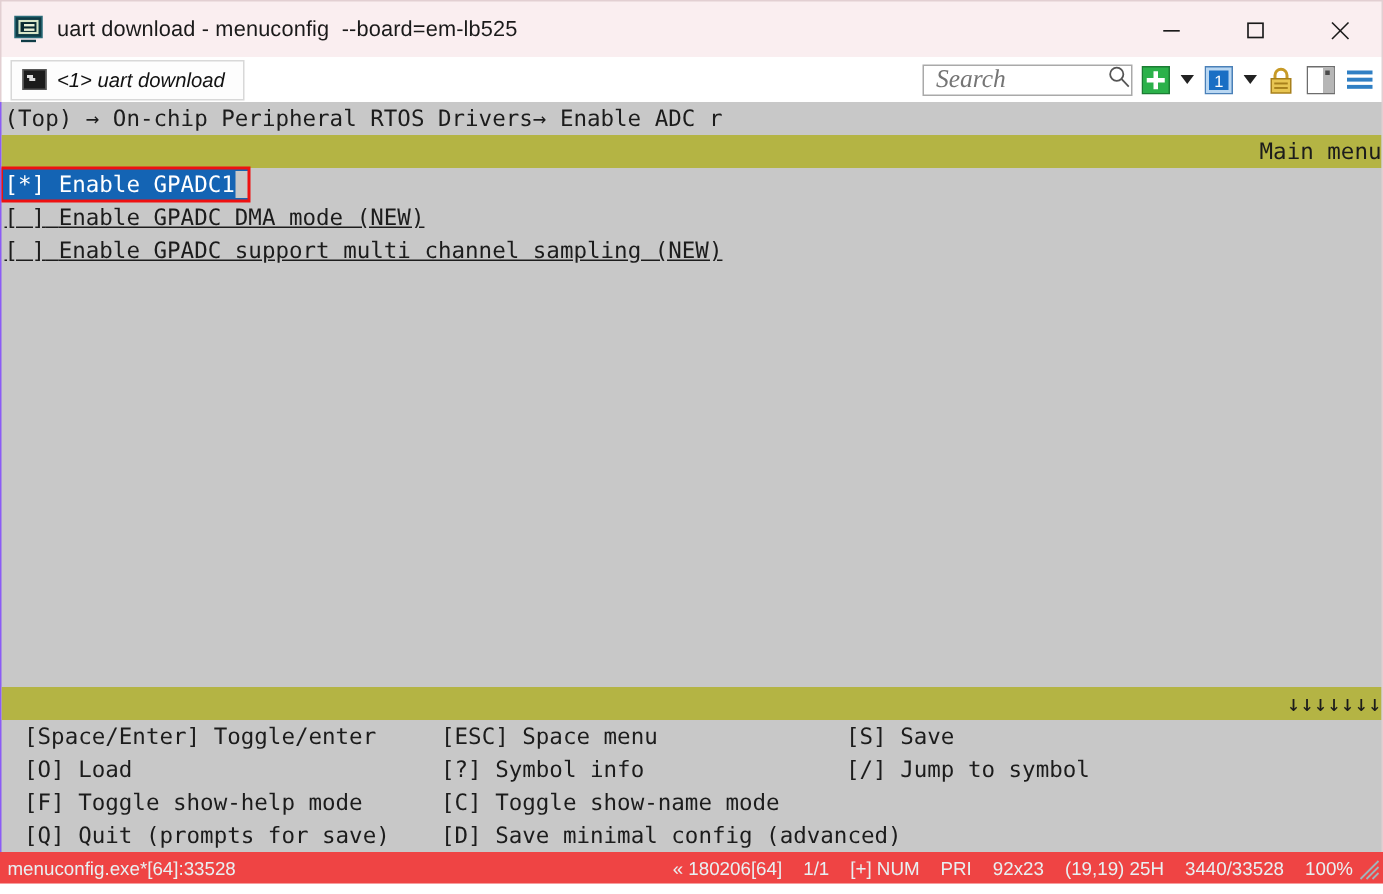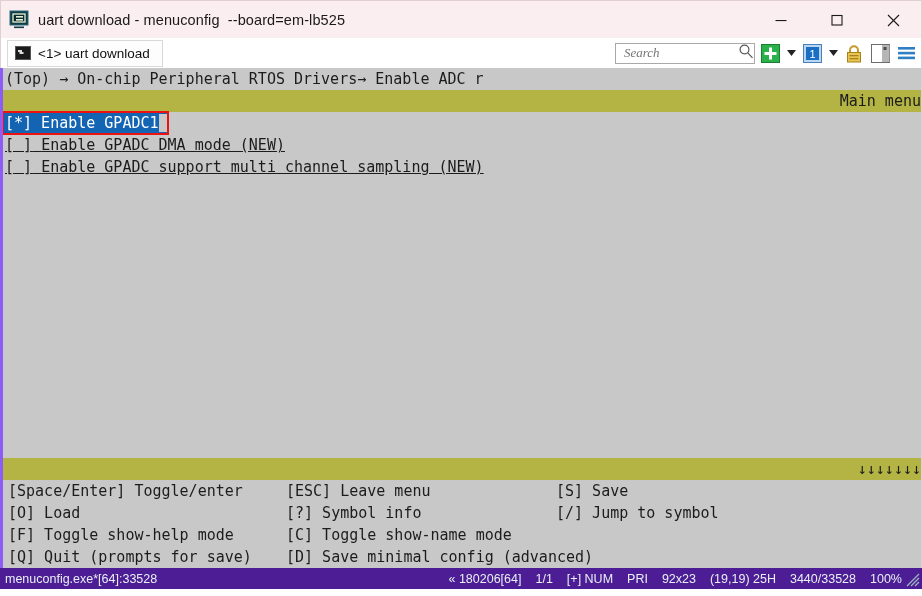--- a/index.html
+++ b/index.html
@@ -84,20 +84,21 @@
     align-items: center;
     gap: 7px;
     background: #fdfdfd;
     border: 1px solid #d8d8d8;
     box-sizing: border-box;
   }
   .tab-label {
     font-size: 13.5px;
     color: #111;
     white-space: pre;
+    font-style: italic;
   }
   .console-icon {
     width: 16px;
     height: 14px;
     background: #1b1b1b;
     border: 1px solid #555;
     position: relative;
     box-sizing: border-box;
   }
   .console-icon::before {
@@ -126,21 +127,21 @@
     align-items: center;
     padding: 0 3px 0 6px;
     box-sizing: border-box;
   }
   .search-input {
     border: 0;
     outline: none;
     width: 112px;
     font-family: "Liberation Serif", serif;
     font-style: italic;
-    font-size: 13px;
+    font-size: 17px;
     color: #a21caf;
     background: transparent;
   }
   .tb-icon {
     width: 22px;
     height: 22px;
     display: flex;
     align-items: center;
     justify-content: center;
   }
@@ -149,21 +150,21 @@
     height: 22px;
     display: flex;
     align-items: center;
     justify-content: center;
   }
 
   
   .terminal {
     flex: 1 1 auto;
     background: #c8c8c8;
-    border-left: 3px solid #8b5cf6;
+    border-left: 1px solid #8b5cf6;
     border-right: 1px solid #e2cfd2;
     box-sizing: border-box;
     font-family: "DejaVu Sans Mono", monospace;
     font-size: 15px;
     line-height: 22px;
     color: #1c1c1c;
     display: flex;
     flex-direction: column;
     position: relative;
     overflow: hidden;
@@ -196,36 +197,36 @@
   .row-selected .cursor-cell {
     background: #c8c8c8;
     color: #c8c8c8;
   }
   .selected-line {
     height: 22px;
     white-space: pre;
     padding-left: 0;
   }
   .help-area {
-    padding-left: 5px;
+    padding-left: 15px;
   }
   .help-row {
     display: flex;
     white-space: pre;
     height: 22px;
   }
   .hc1 { width: 278px; flex: 0 0 278px; }
   .hc2 { width: 270px; flex: 0 0 270px; }
   .hc3 { flex: 1 1 auto; }
 
   
   .statusbar {
     height: 21px;
     flex: 0 0 21px;
-    background: #4c1d95;
+    background: #ef4444;
     color: #e8f0f2;
     font-family: "Liberation Sans", sans-serif;
     font-size: 12.5px;
     display: flex;
     align-items: center;
     justify-content: space-between;
     padding: 0 0 0 5px;
     box-sizing: border-box;
     position: relative;
   }
@@ -362,21 +363,21 @@
       <div class="selected-line"><span class="row-selected"><span>[*] Enable GPADC1</span><span class="cursor-cell">&nbsp;</span></span></div>
       <div class="term-line"><span>[ ]</span> <span>Enable GPADC DMA mode (NEW)</span></div>
       <div class="term-line"><span>[ ]</span> <span>Enable GPADC support multi channel sampling (NEW)</span></div>
     </div>
 
     <div class="bar-olive">↓↓↓↓↓↓↓</div>
 
     <div class="help-area">
       <div class="help-row">
         <span class="hc1">[Space/Enter] Toggle/enter</span>
-        <span class="hc2">[ESC] Leave menu</span>
+        <span class="hc2">[ESC] Space menu</span>
         <span class="hc3">[S] Save</span>
       </div>
       <div class="help-row">
         <span class="hc1">[O] Load</span>
         <span class="hc2">[?] Symbol info</span>
         <span class="hc3">[/] Jump to symbol</span>
       </div>
       <div class="help-row">
         <span class="hc1">[F] Toggle show-help mode</span>
         <span class="hc2">[C] Toggle show-name mode</span>

